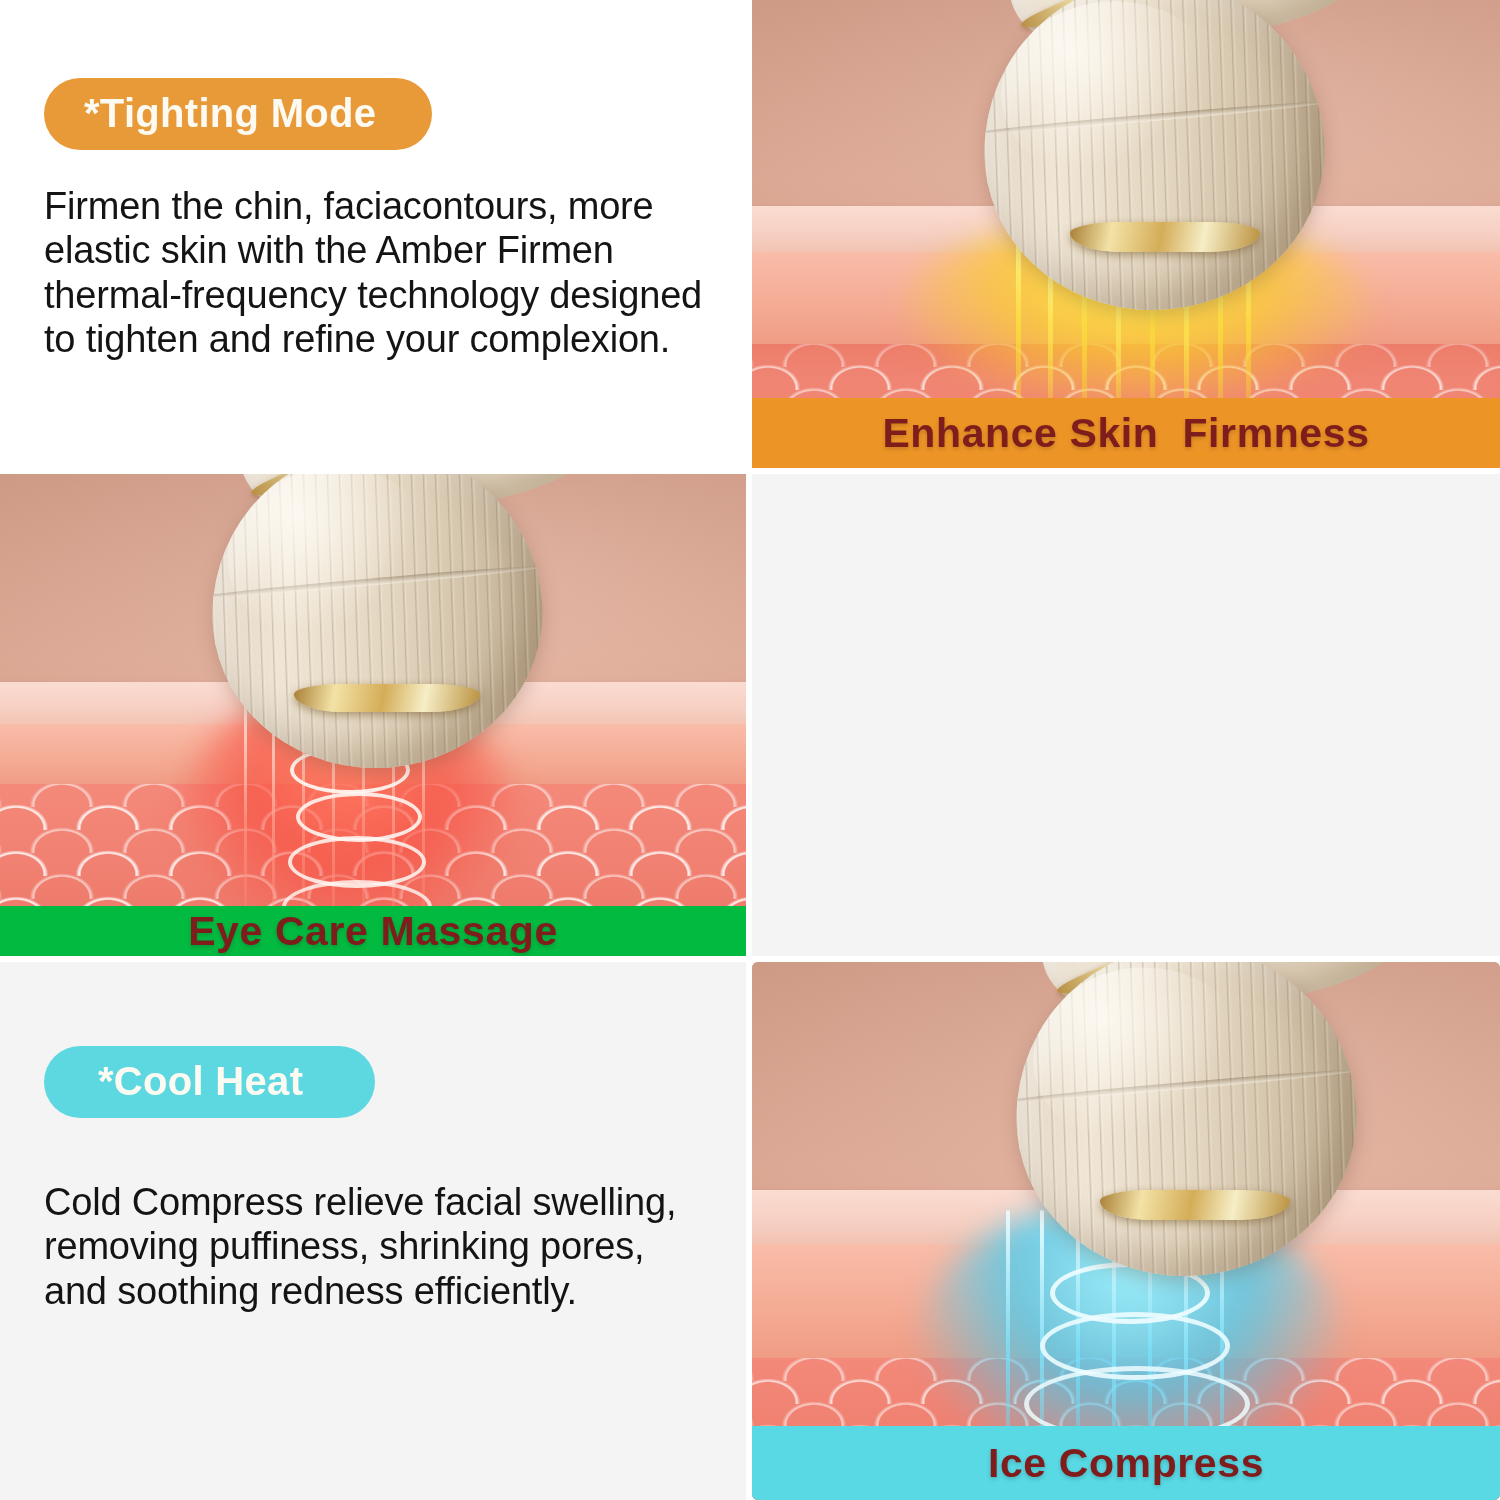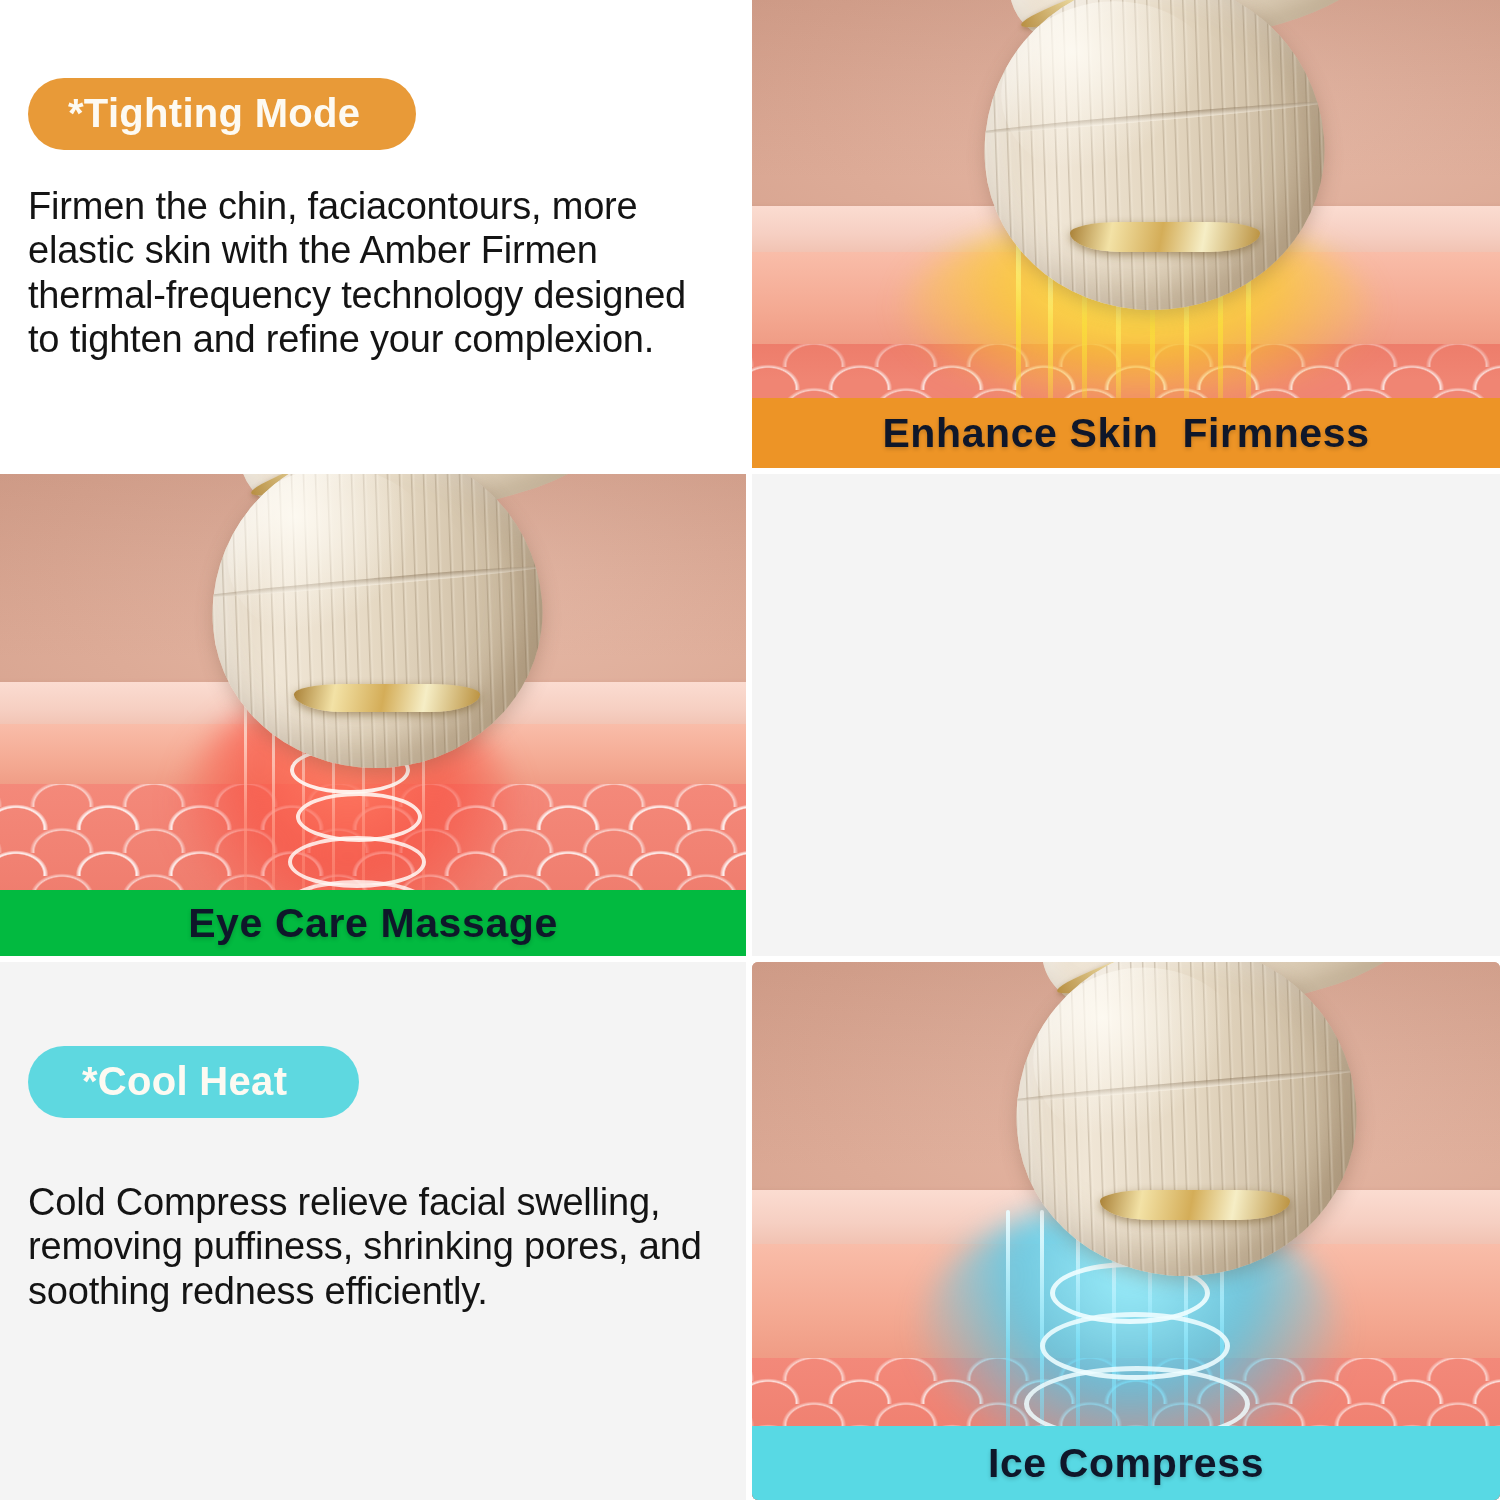--- a/index.html
+++ b/index.html
@@ -8,21 +8,21 @@
     background:#ffffff;
     font-family:"Liberation Sans", sans-serif;
     overflow:hidden;
   }
   .sheet{position:relative;width:1500px;height:1500px;background:#ffffff;}
 
   
   .cell{position:absolute;overflow:hidden;}
 
   
-  .textpanel{box-sizing:border-box;padding:78px 40px 0 28px;}
+  .textpanel{box-sizing:border-box;padding:78px 40px 0 44px;}
   .tp-white{background:#ffffff;}
   .tp-grey{background:#f4f4f4;}
 
   .badge{
     display:inline-block;
     border-radius:40px;
     font-weight:bold;
     color:#fdfaf2;
     letter-spacing:.3px;
     line-height:1;
@@ -151,21 +151,21 @@
   .ring{
     position:absolute;border-radius:50%;
     border-style:solid;
     background:transparent;
   }
 
   
   .caption{
     position:absolute;left:0;right:0;bottom:0;
     display:flex;align-items:center;justify-content:center;
-    color:#0f172a;font-weight:bold;
+    color:#7f1d1d;font-weight:bold;
     font-size:41px;letter-spacing:.6px;
     white-space:pre;
     text-shadow:0 2px 4px rgba(0,0,0,.18);
   }
   .cap-orange{background:#ed9426;}
   .cap-green {background:#02ba40;}
   .cap-cyan  {background:#58d9e4;}
 </style>
 </head>
 <body>
@@ -257,21 +257,21 @@
         <div class="goldband" style="left:112px;top:158px;width:330px;height:30px;transform:rotate(-17deg);border-radius:50%;"></div>
         <div class="head" style="left:80px;top:176px;width:330px;height:320px;transform:rotate(-5deg);">
           <div class="ridges"></div>
           <div class="seam" style="top:130px;"></div>
           <div class="head-gloss" style="left:20px;top:16px;width:210px;height:175px;"></div>
         </div>
         <div class="tipring" style="left:162px;top:412px;width:186px;height:28px;"></div>
       </div>
     </div>
 
-    <div class="caption cap-green" style="height:66px;align-items:center;">
+    <div class="caption cap-green" style="height:50px;align-items:center;">
       <span>Eye Care Massage</span>
     </div>
   </div>
 
   <div class="cell textpanel tp-grey" style="left:752px;top:474px;width:748px;height:482px;padding-left:48px;padding-top:118px;">
   </div>
 
   <div class="cell textpanel tp-grey" style="left:0;top:962px;width:746px;height:538px;padding-top:84px;">
     <div class="badge badge-cyan">*Cool Heat</div>
     <div class="body-text" style="margin-top:62px;">Cold Compress relieve facial swelling, removing puffiness, shrinking pores, and soothing redness efficiently.</div>

